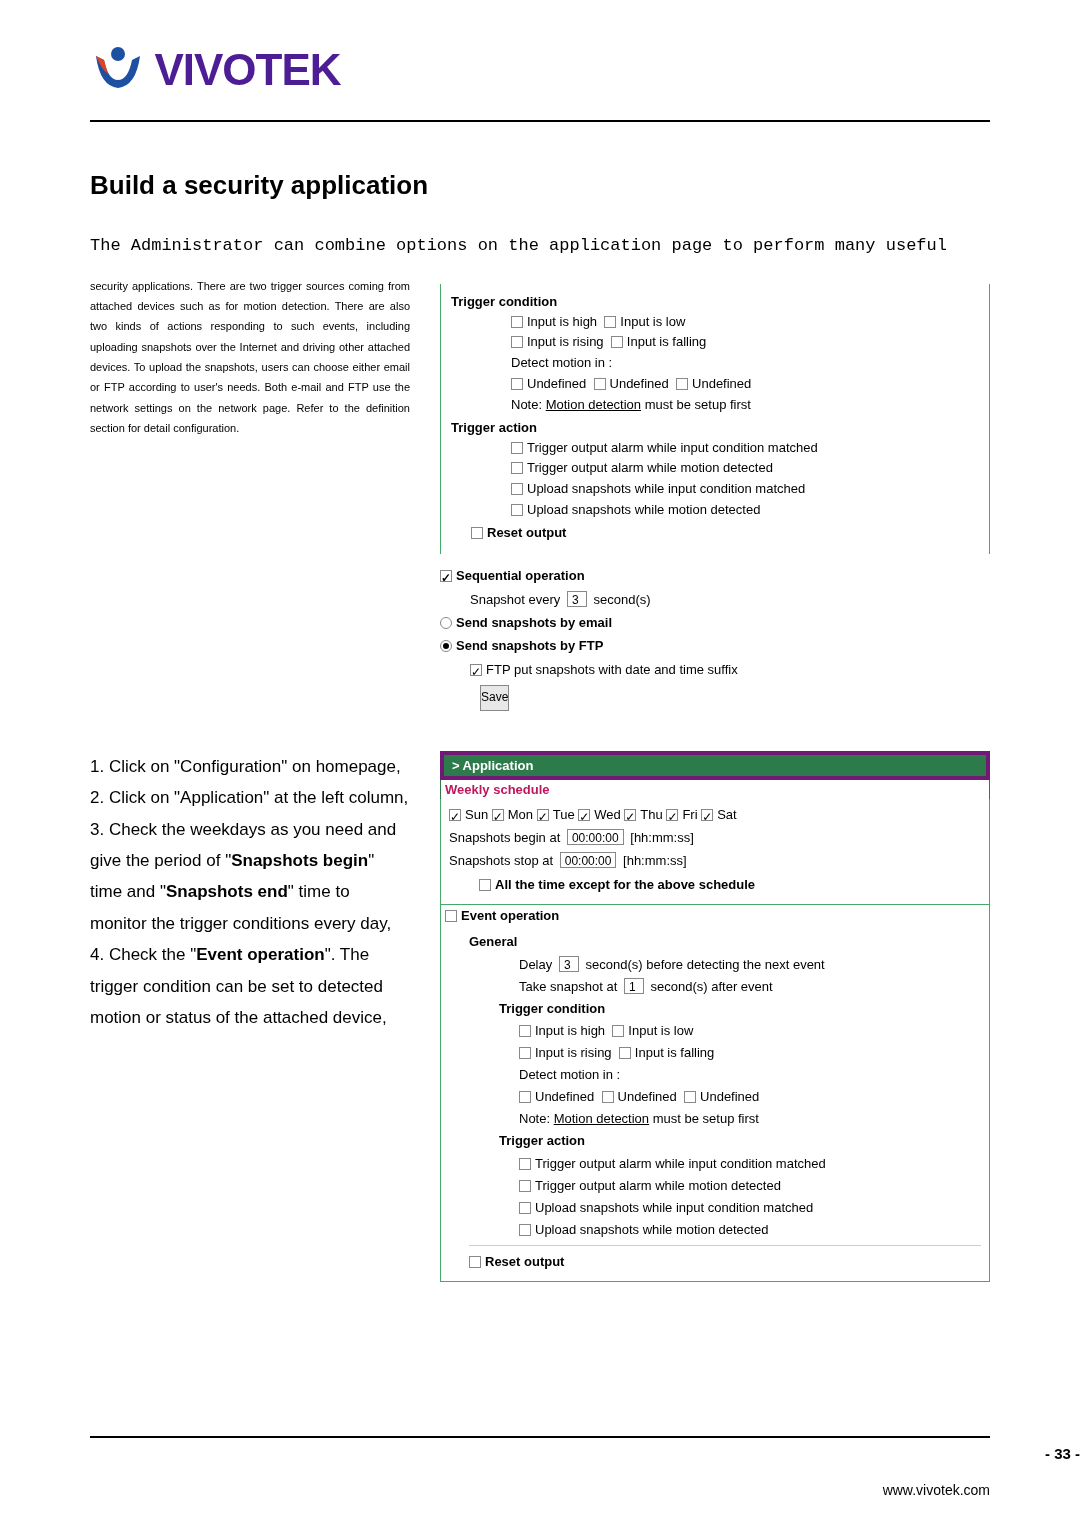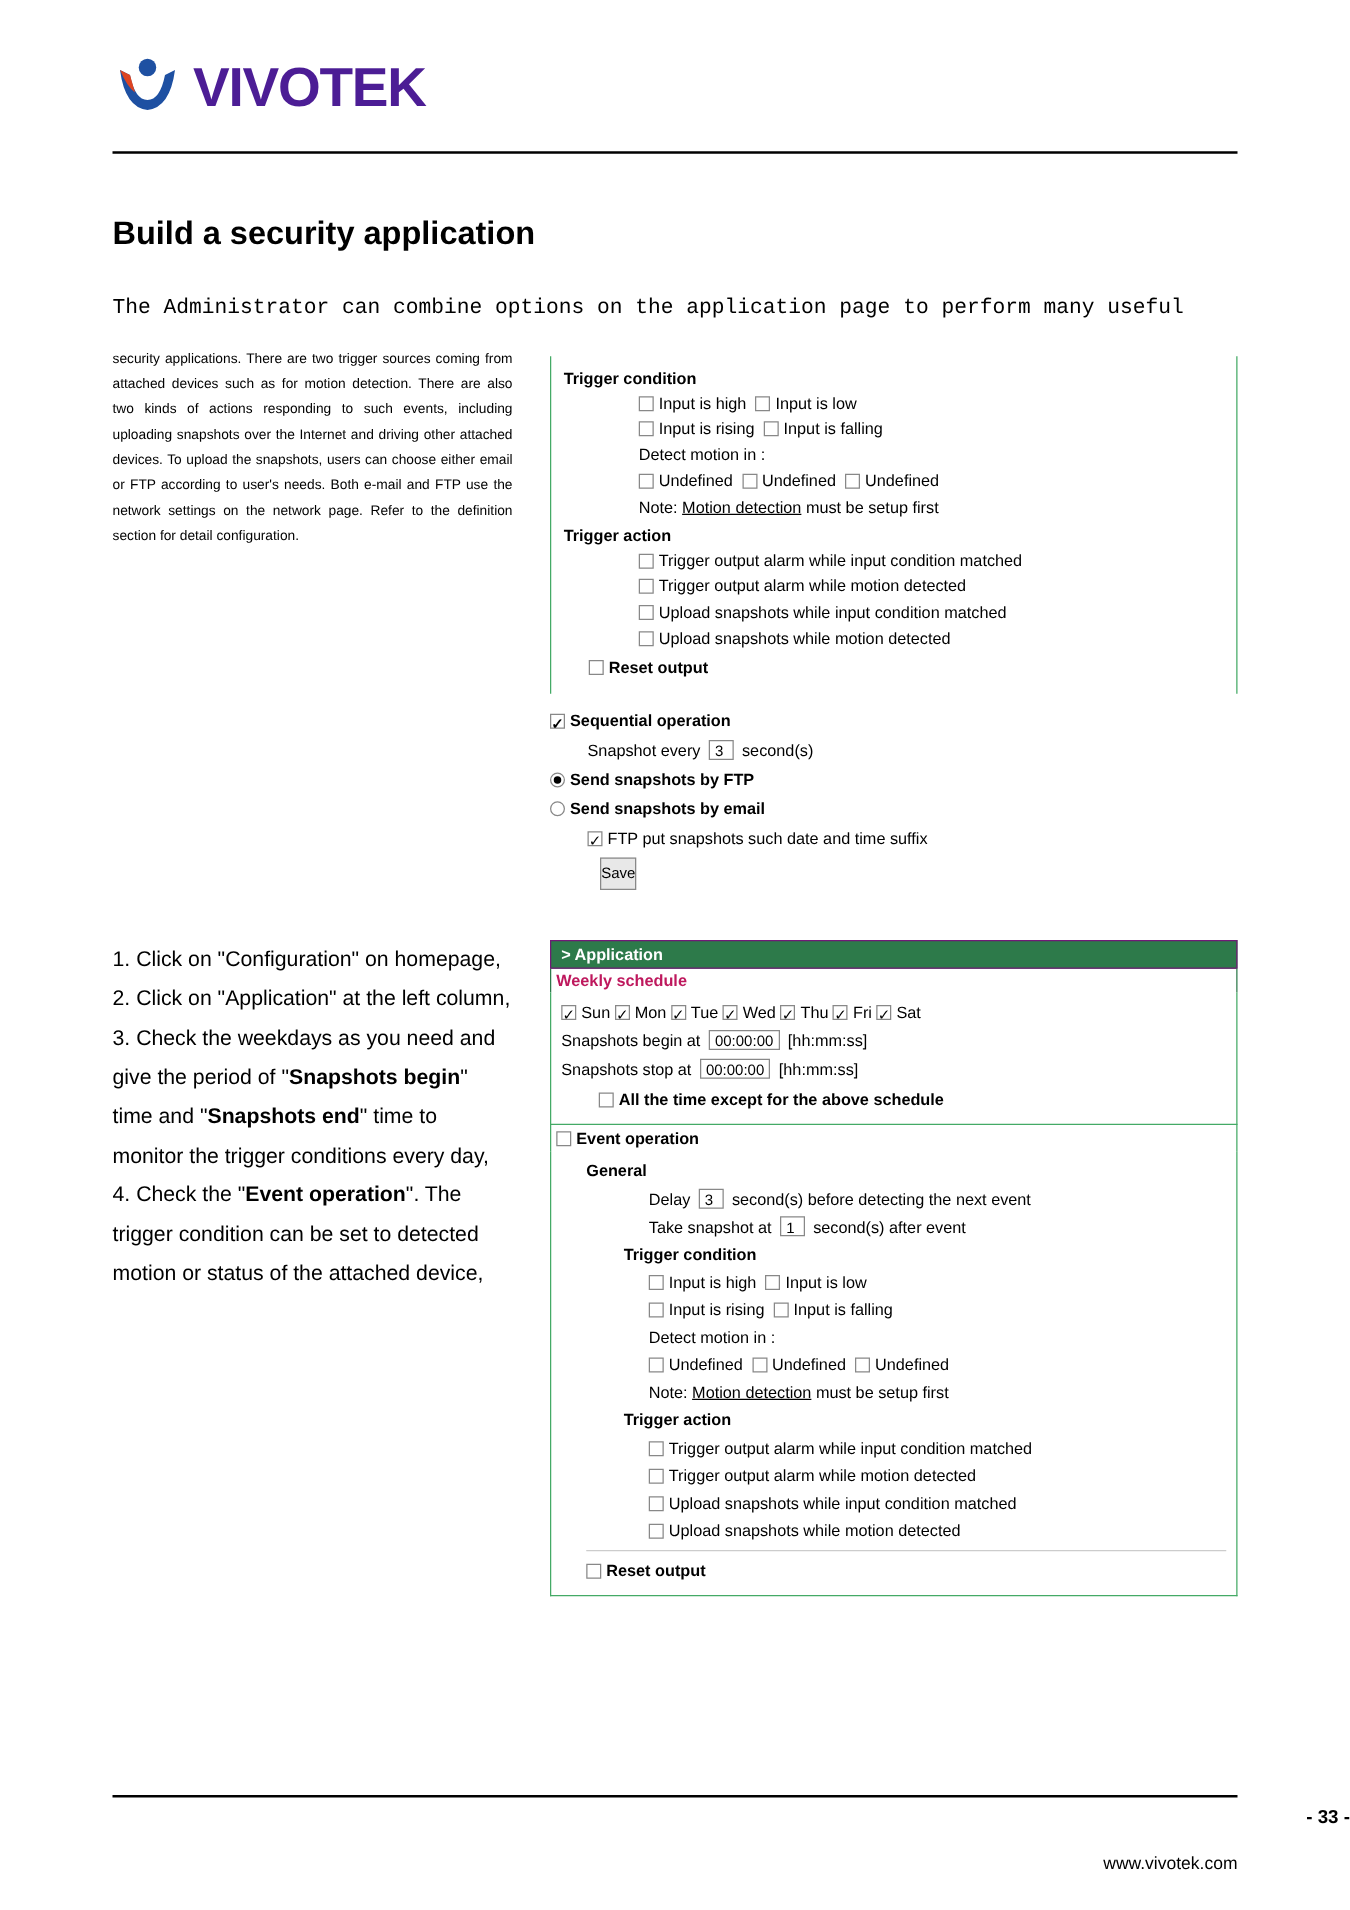--- a/index.html
+++ b/index.html
@@ -165,21 +165,21 @@
     }
     .right-col2 {
       flex: 1;
     }
     .app-header {
       background: #2d7a4a;
       color: #fff;
       font-weight: 700;
       font-size: 13px;
       padding: 3px 8px;
-      border: 1px solid #701a75;
+      border: 4px solid #701a75;
     }
     .app-header .arrow { margin-right: 3px; }
     .weekly-header {
       font-weight: 700;
       font-size: 13px;
       color: #be185d;
       padding: 2px 4px;
       border-left: 1px solid #2d7a4a;
       border-right: 1px solid #2d7a4a;
     }
@@ -286,24 +286,24 @@
       <div class="item2 bold"><span class="chk"></span><span>Reset output</span></div>
     </div>
 
     <div class="seq-row">
       <div class="bold"><span class="chk checked"></span><span>Sequential operation</span></div>
       <div class="item">
         <span>Snapshot every</span>
         <span class="textbox">3</span>
         <span>second(s)</span>
       </div>
+      <div class="bold"><span class="rad"></span><span>Send snapshots by email</span></div>
       <div class="bold"><span class="rad checked"></span><span>Send snapshots by FTP</span></div>
-      <div class="bold"><span class="rad"></span><span>Send snapshots by email</span></div>
-      <div class="item">
-        <span class="chk checked"></span><span>FTP put snapshots such date and time suffix</span>
+      <div class="item">
+        <span class="chk checked"></span><span>FTP put snapshots with date and time suffix</span>
       </div>
       <div class="btn">Save</div>
     </div>
   </div>
 </div>
 
 <div class="two-col2">
   <div class="left-col2">
     <div>1. Click on "Configuration" on homepage,</div>
     <div>2. Click on "Application" at the left column,</div>

